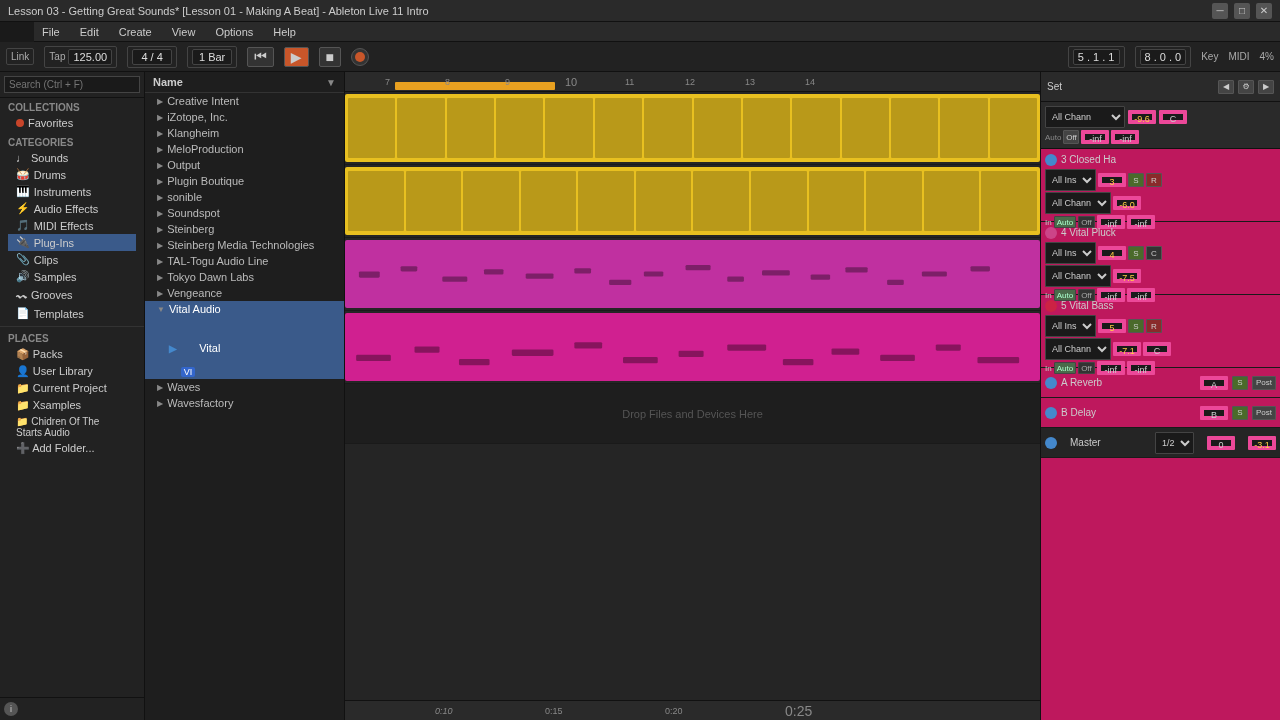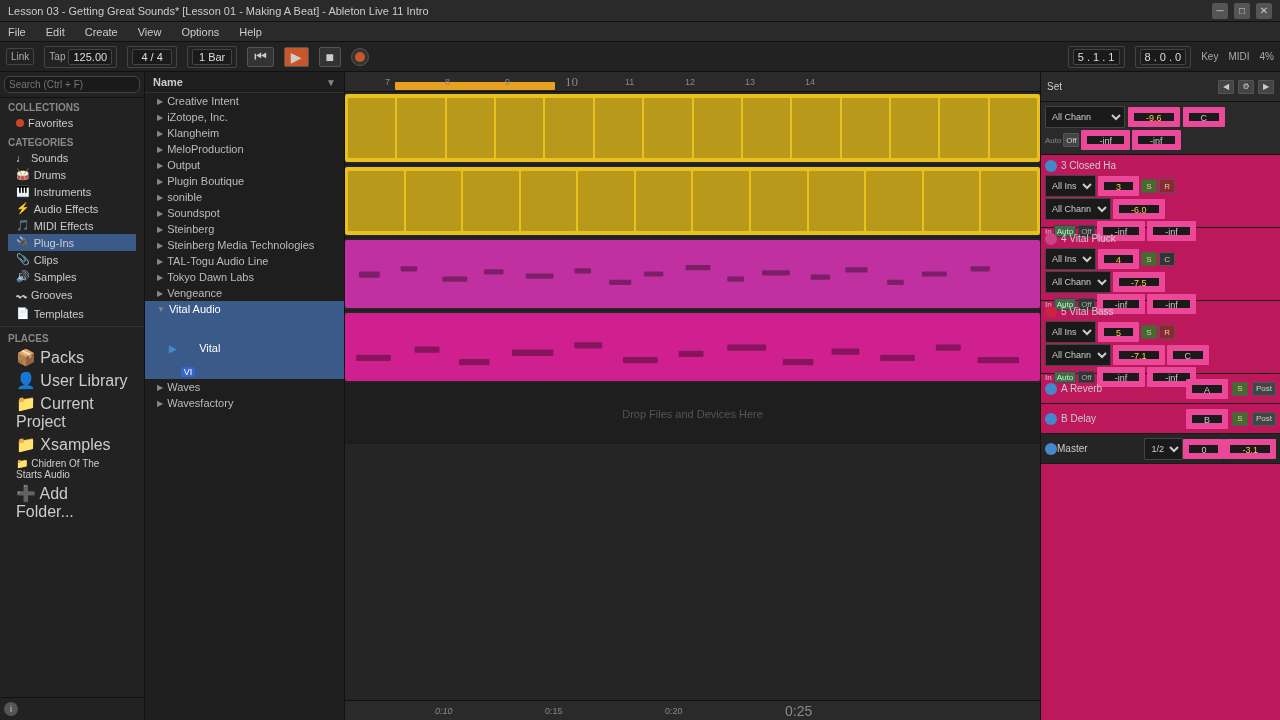--- a/index.html
+++ b/index.html
@@ -5,47 +5,47 @@
     * { margin: 0; padding: 0; box-sizing: border-box; }
     body { background: #1a1a1a; color: #ccc; font-family: Arial, sans-serif; font-size: 11px; width: 1280px; height: 720px; overflow: hidden; }
 
     
     .titlebar { background: #2a2a2a; height: 22px; display: flex; align-items: center; padding: 0 8px; border-bottom: 1px solid #111; }
     .titlebar-title { flex: 1; font-size: 11px; color: #ccc; }
     .titlebar-controls { display: flex; gap: 6px; }
     .titlebar-btn { width: 16px; height: 16px; border-radius: 2px; background: #555; border: none; cursor: pointer; color: #ccc; font-size: 10px; display: flex; align-items: center; justify-content: center; }
 
     
-    .menubar { background: #2a2a2a; height: 20px; display: flex; align-items: center; padding: 0 4px; border-bottom: 1px solid #111; gap: 12px; }
+    .menubar { background: #2a2a2a; height: 20px; display: flex; align-items: center; padding: 0 4px; border-bottom: 1px solid #111; gap: 12px; margin-left: 34px; }
     .menubar-item { font-size: 11px; color: #ccc; cursor: pointer; padding: 0 4px; }
 
     
     .toolbar { background: #222; height: 30px; display: flex; align-items: center; padding: 0 6px; border-bottom: 1px solid #111; gap: 10px; }
     .toolbar-group { display: flex; align-items: center; gap: 3px; border: 1px solid #444; padding: 2px 4px; border-radius: 2px; }
     .toolbar-label { font-size: 10px; color: #aaa; }
     .toolbar-value { font-size: 11px; color: #ddd; background: #1a1a1a; border: 1px solid #444; padding: 1px 4px; border-radius: 2px; min-width: 40px; text-align: center; }
     .transport-btn { background: #333; border: 1px solid #555; color: #ccc; font-size: 14px; padding: 1px 6px; cursor: pointer; border-radius: 2px; height: 20px; display: flex; align-items: center; justify-content: center; }
     .transport-btn.active { background: #c8562a; }
     .rec-btn { background: #333; border: 1px solid #555; width: 18px; height: 18px; border-radius: 50%; display: flex; align-items: center; justify-content: center; cursor: pointer; }
     .rec-dot { width: 10px; height: 10px; border-radius: 50%; background: #c8562a; }
 
     
     .main-layout { display: flex; height: calc(720px - 72px); }
 
     
     .left-panel { width: 145px; background: #222; border-right: 1px solid #111; display: flex; flex-direction: column; flex-shrink: 0; }
     .search-bar { padding: 4px; border-bottom: 1px solid #111; }
-    .search-input { width: 100%; background: #1a1a1a; border: 1px solid #444; color: #ccc; font-size: 10px; padding: 2px 4px; border-radius: 6px; }
+    .search-input { width: 100%; background: #1a1a1a; border: 1px solid #444; color: #ccc; font-size: 10px; padding: 2px 4px; border-radius: 0; }
     .panel-section { padding: 4px 8px 2px 8px; }
     .section-title { font-size: 10px; color: #888; font-weight: bold; margin-bottom: 2px; text-transform: uppercase; }
     .sidebar-item { padding: 2px 8px; cursor: pointer; font-size: 11px; color: #ccc; display: flex; align-items: center; gap: 4px; }
     .sidebar-item.active { background: #3a5a8a; }
     .sidebar-item .dot { width: 8px; height: 8px; border-radius: 50%; flex-shrink: 0; }
     .dot-red { background: #c8452a; }
-    .places-item { padding: 2px 8px; cursor: pointer; font-size: 16px; color: #ccc; display: flex; align-items: center; gap: 4px; }
+    .places-item { padding: 2px 8px; cursor: pointer; font-size: 11px; color: #ccc; display: flex; align-items: center; gap: 4px; }
 
     
     .file-panel { width: 200px; background: #1e1e1e; border-right: 1px solid #111; display: flex; flex-direction: column; flex-shrink: 0; overflow-y: auto; }
     .file-panel-header { padding: 4px 8px; display: flex; align-items: center; justify-content: space-between; border-bottom: 1px solid #333; }
     .file-header-title { font-size: 11px; color: #ccc; font-weight: bold; }
     .file-item { padding: 2px 8px 2px 12px; cursor: pointer; font-size: 11px; color: #bbb; display: flex; align-items: center; gap: 4px; }
     .file-item.selected { background: #3a5a8a; color: #fff; }
     .file-item.sub { padding-left: 24px; }
     .triangle { display: inline-block; font-size: 8px; color: #888; }
     .blue-icon { color: #4488cc; font-size: 10px; font-weight: bold; }
@@ -58,33 +58,33 @@
     .track-content { flex: 1; position: relative; overflow: hidden; }
     .timeline-bottom { height: 20px; background: #2a2a2a; border-top: 1px solid #111; display: flex; align-items: center; padding: 0 4px; }
 
     
     .mixer-panel { width: 240px; background: #be185d; border-left: 1px solid #111; flex-shrink: 0; overflow-y: auto; }
     .mixer-header { height: 30px; background: #2a2a2a; border-bottom: 1px solid #111; display: flex; align-items: center; padding: 0 6px; gap: 4px; }
     .mixer-row { height: 73px; border-bottom: 1px solid #1a1a1a; padding: 2px 4px; display: flex; flex-direction: column; gap: 1px; }
     .mixer-track-name { font-size: 10px; color: #ccc; padding: 1px 2px; }
     .mixer-controls { display: flex; align-items: center; gap: 2px; flex-wrap: wrap; }
     .mix-select { background: #1a1a1a; border: 1px solid #444; color: #ccc; font-size: 9px; padding: 0 2px; height: 22px; border-radius: 1px; }
-    .mix-value { background: #1a1a1a; border: 6px solid #ec4899; color: #ccc; font-size: 9px; padding: 0 12px; height: 20px; border-radius: 1px; min-width: 28px; text-align: center; }
+    .mix-value { background: #1a1a1a; border: 4px solid #ec4899; color: #ccc; font-size: 9px; padding: 0 0; height: 14px; border-radius: 1px; min-width: 28px; text-align: center; }
     .mix-btn { width: 16px; height: 14px; background: #444; border: 1px solid #555; color: #ccc; font-size: 8px; cursor: pointer; border-radius: 1px; text-align: center; }
     .mix-btn.s { background: #4a6a2a; }
     .mix-btn.r { background: #8a2a2a; }
     .track-indicator { width: 12px; height: 12px; border-radius: 50%; flex-shrink: 0; }
     .auto-btn { background: #333; border: 1px solid #444; color: #aaa; font-size: 8px; padding: 0 2px; height: 12px; border-radius: 1px; cursor: pointer; }
     .auto-btn.active { background: #4a6a4a; color: #afc; }
     .vol-value { color: #ffcc44; font-size: 9px; }
 
     
     .send-track { height: 30px; border-bottom: 1px solid #1a1a1a; display: flex; align-items: center; padding: 0 4px; gap: 4px; }
     .send-name { font-size: 10px; color: #ccc; flex: 1; }
-    .master-track { height: 30px; border-bottom: 1px solid #1a1a1a; display: flex; align-items: center; padding: 0 4px; gap: 0; background: #252525; }
+    .master-track { height: 30px; border-bottom: 1px solid #1a1a1a; display: flex; align-items: center; padding: 0 4px; gap: 13px; background: #252525; }
 
     .h-divider { width: 100%; height: 1px; background: #333; margin: 2px 0; }
 
     .mixer-track-header { display: flex; align-items: center; gap: 2px; padding: 2px 0; }
   </style>
 </head>
 <body>
 
 <div class="titlebar">
   <span class="titlebar-title">Lesson 03 - Getting Great Sounds* [Lesson 01 - Making A Beat] - Ableton Live 11 Intro</span>
@@ -235,21 +235,21 @@
     <div class="file-item"><span class="triangle">▶</span> Wavesfactory</div>
   </div>
 
   <div class="track-area">
 
     <div class="timeline-ruler">
       <div style="position:absolute;left:50px;top:10px;width:160px;height:8px;background:#e8a020;border-radius:1px;"></div>
       <span style="position:absolute;left:40px;font-size:9px;color:#888;">7</span>
       <span style="position:absolute;left:100px;font-size:9px;color:#888;">8</span>
       <span style="position:absolute;left:160px;font-size:9px;color:#888;">9</span>
-      <span style="position:absolute;left:220px;font-size:13px;color:#888;font-family:Liberation Serif, serif;">10</span>
+      <span style="position:absolute;left:220px;font-size:11px;color:#888;">10</span>
       <span style="position:absolute;left:280px;font-size:9px;color:#888;">11</span>
       <span style="position:absolute;left:340px;font-size:9px;color:#888;">12</span>
       <span style="position:absolute;left:400px;font-size:9px;color:#888;">13</span>
       <span style="position:absolute;left:460px;font-size:9px;color:#888;">14</span>
     </div>
 
     <div class="tracks-container">
 
       <div class="track-row" style="height:73px;">
         <div class="track-content">

